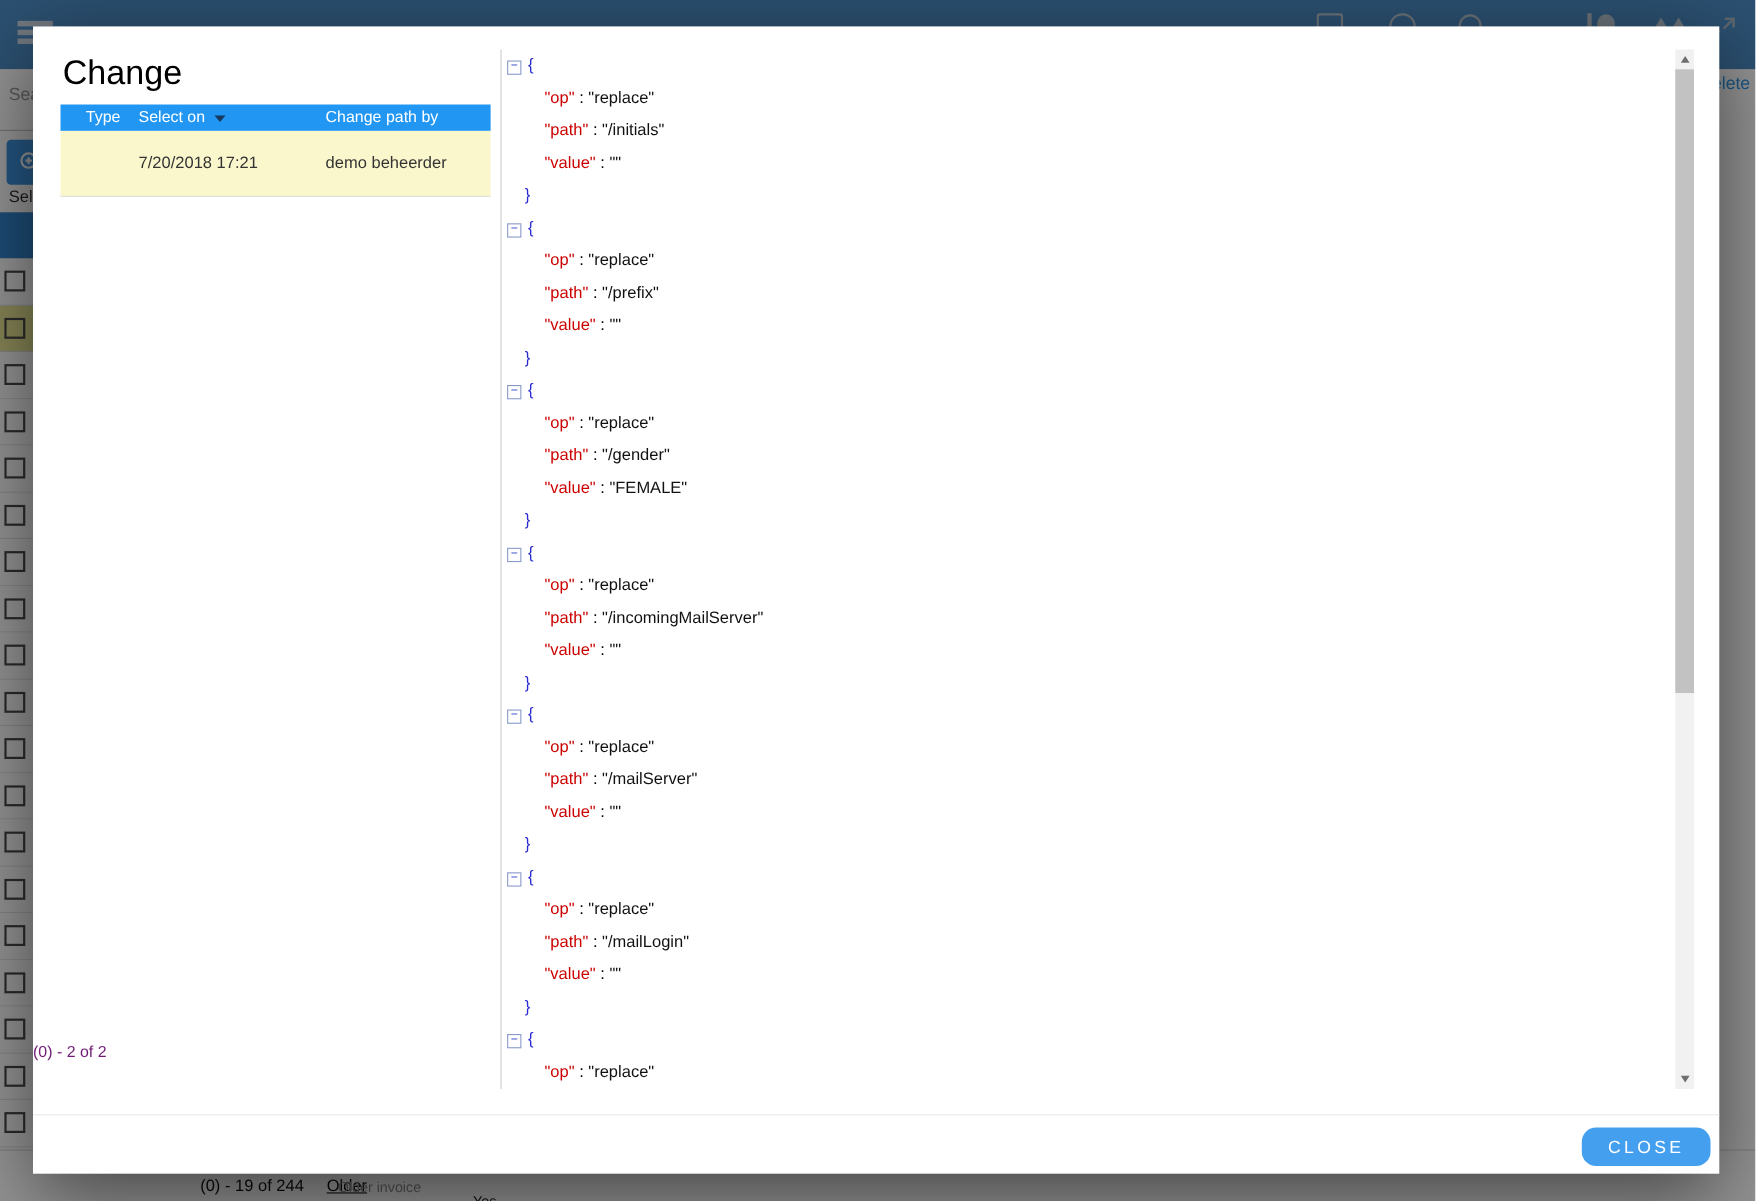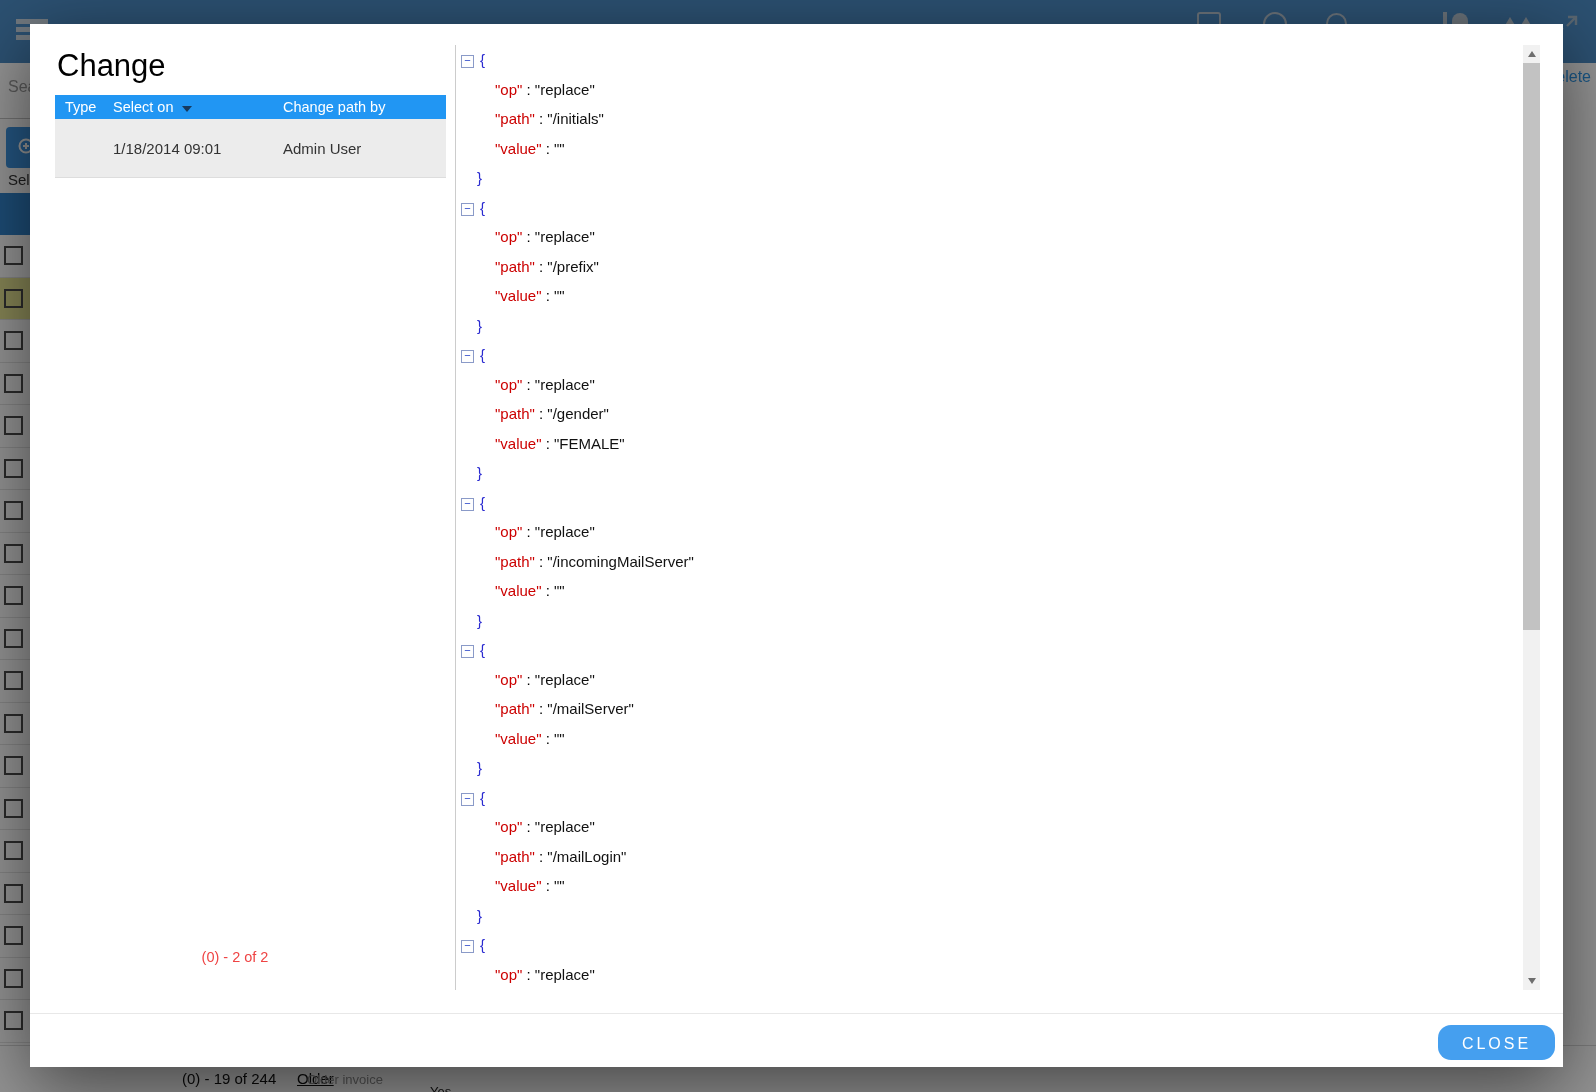--- a/index.html
+++ b/index.html
@@ -35,29 +35,29 @@
   .bg-ft-print{position:absolute;left:307px;top:26px;font-size:13px;color:#909090;}
   .bg-ft-yes{position:absolute;left:430px;top:26px;font-size:13px;color:#222;margin-top:12px;}
   
   .overlay{position:absolute;left:0;top:0;width:1596px;height:1092px;background:rgba(0,0,0,0.42);z-index:5;}
   
   .modal{position:absolute;left:30px;top:24px;width:1533px;height:1043px;background:#fff;z-index:10;
          box-shadow:0 18px 70px rgba(0,0,0,0.55);}
   .m-title{position:absolute;left:27px;top:24px;font-size:31px;color:#000;}
   .t-wrap{position:absolute;left:25px;top:71px;width:391px;font-size:15px;color:#333;}
   .t-head{display:flex;height:24px;background:#2196f3;color:#fff;font-size:14.5px;align-items:center;}
-  .t-cell{padding-left:10px;box-sizing:border-box;}
+  .t-cell{padding-left:23px;box-sizing:border-box;}
   .c-type{width:48px;}
   .c-on{width:170px;}
   .c-by{width:173px;}
   .sort-arrow{display:inline-block;width:0;height:0;margin-left:9px;
               border-left:5px solid transparent;border-right:5px solid transparent;border-top:6px solid #173a5e;}
   .t-row{display:flex;align-items:center;border-bottom:1px solid #ddd;background:#ececec;height:58px;}
   .t-row.hl{background:#fbf7cc;height:59px;}
-  .t-pagination{position:absolute;left:0;top:925px;width:410px;text-align:center;font-size:14.5px;color:#ef4444;}
+  .t-pagination{position:absolute;left:0;top:925px;width:410px;text-align:left;font-size:14.5px;color:#701a75;}
   .divider{position:absolute;left:425px;top:21px;width:1px;height:945px;background:#ccc;}
   
   .json-panel{position:absolute;left:426px;top:21px;width:1067px;height:945px;overflow:hidden;
               font-size:15px;color:#111;}
   .j-line{line-height:29.5px;height:29.5px;white-space:pre;}
   .j-open{padding-left:5px;}
   .j-close{padding-left:21px;}
   .j-prop{padding-left:39px;}
   .j-toggle{display:inline-block;width:11px;height:11px;border:1px solid #8a9ac8;background:#fefefe;
             color:#2742c8;font-size:11px;line-height:9px;text-align:center;vertical-align:1px;margin-right:6px;}
@@ -194,24 +194,24 @@
   <div class="modal">
     <div class="m-title">Change</div>
 
     <div class="t-wrap">
       <div class="t-head">
         <div class="t-cell c-type">Type</div>
         <div class="t-cell c-on"><span>Select on</span><span class="sort-arrow"></span></div>
         <div class="t-cell c-by">Change path by</div>
       </div>
       <div>
-          <div class="t-row">
+          <div class="t-row hl">
             <div class="t-cell c-type"></div>
-            <div class="t-cell c-on">1/18/2014 09:01</div>
-            <div class="t-cell c-by">Admin User</div>
+            <div class="t-cell c-on">7/20/2018 17:21</div>
+            <div class="t-cell c-by">demo beheerder</div>
           </div>
         </div>
     </div>
 
     <div class="t-pagination">(0) - 2 of 2</div>
     <div class="divider"></div>
 
     <div class="json-panel">
         <div class="j-line j-open"><span class="j-toggle">−</span><span class="j-brace">{</span></div>
         <div class="j-line j-prop"><span class="j-key">"op"</span><span class="j-colon"> : </span><span class="j-val">"replace"</span></div>

